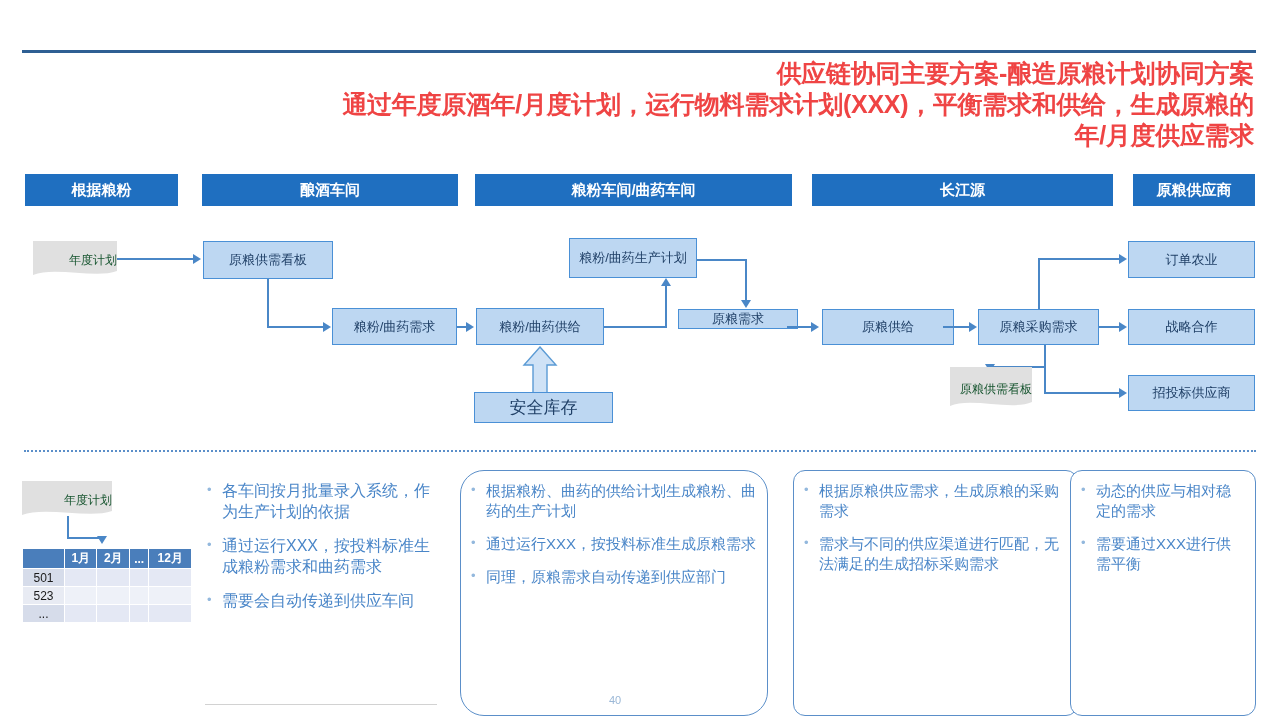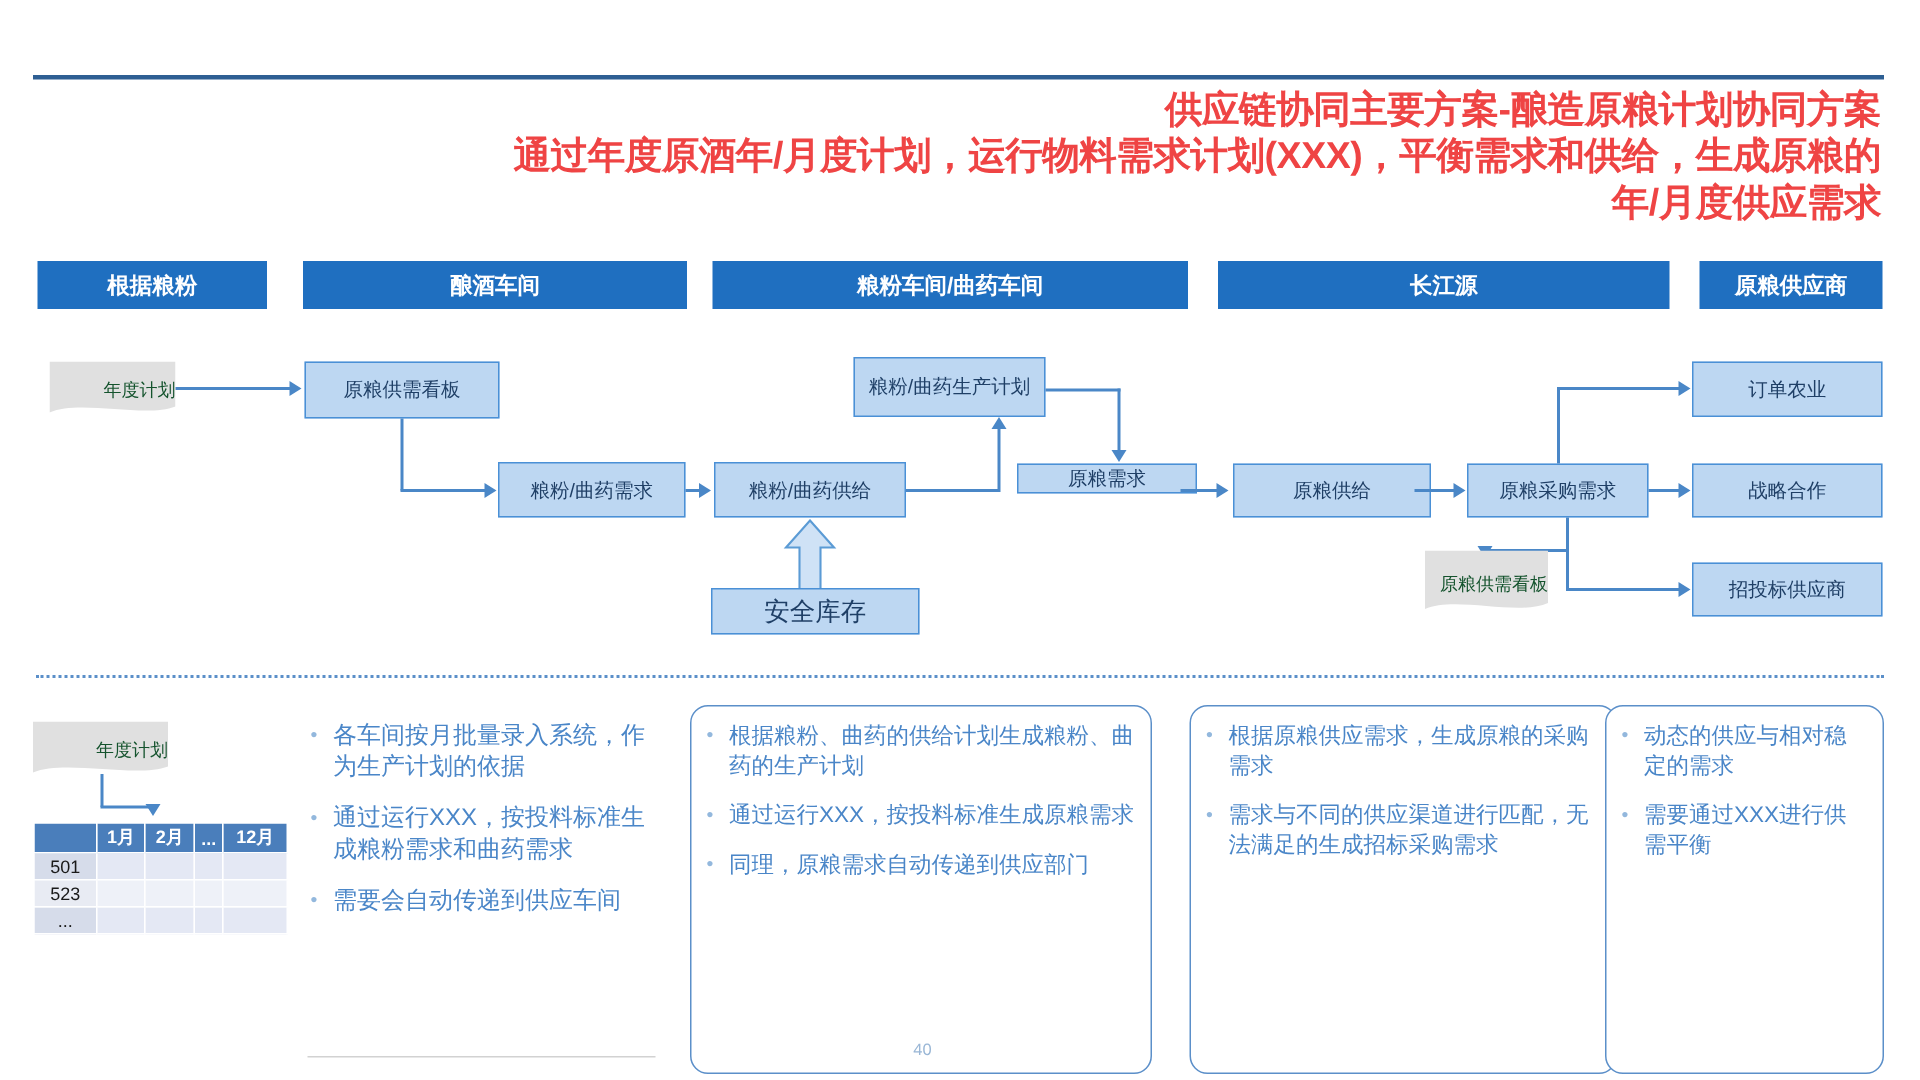--- a/index.html
+++ b/index.html
@@ -255,21 +255,21 @@
 
   <div class="plainlist" style="left:205px;top:480px;width:232px;height:225px;">
     <ul class="bullets">
       <li>各车间按月批量录入系统，作为生产计划的依据</li>
       <li>通过运行XXX，按投料标准生成粮粉需求和曲药需求</li>
       <li>需要会自动传递到供应车间</li>
     </ul>
     <div class="underline"></div>
   </div>
 
-  <div class="panel" style="left:460px;top:470px;width:308px;height:246px;">
+  <div class="panel" style="left:460px;top:470px;width:308px;height:246px;border-radius:24px;">
     <ul class="bullets sm">
       <li>根据粮粉、曲药的供给计划生成粮粉、曲药的生产计划</li>
       <li>通过运行XXX，按投料标准生成原粮需求</li>
       <li>同理，原粮需求自动传递到供应部门</li>
     </ul>
   </div>
 
   <div class="panel" style="left:793px;top:470px;width:285px;height:246px;">
     <ul class="bullets sm">
       <li>根据原粮供应需求，生成原粮的采购需求</li>

